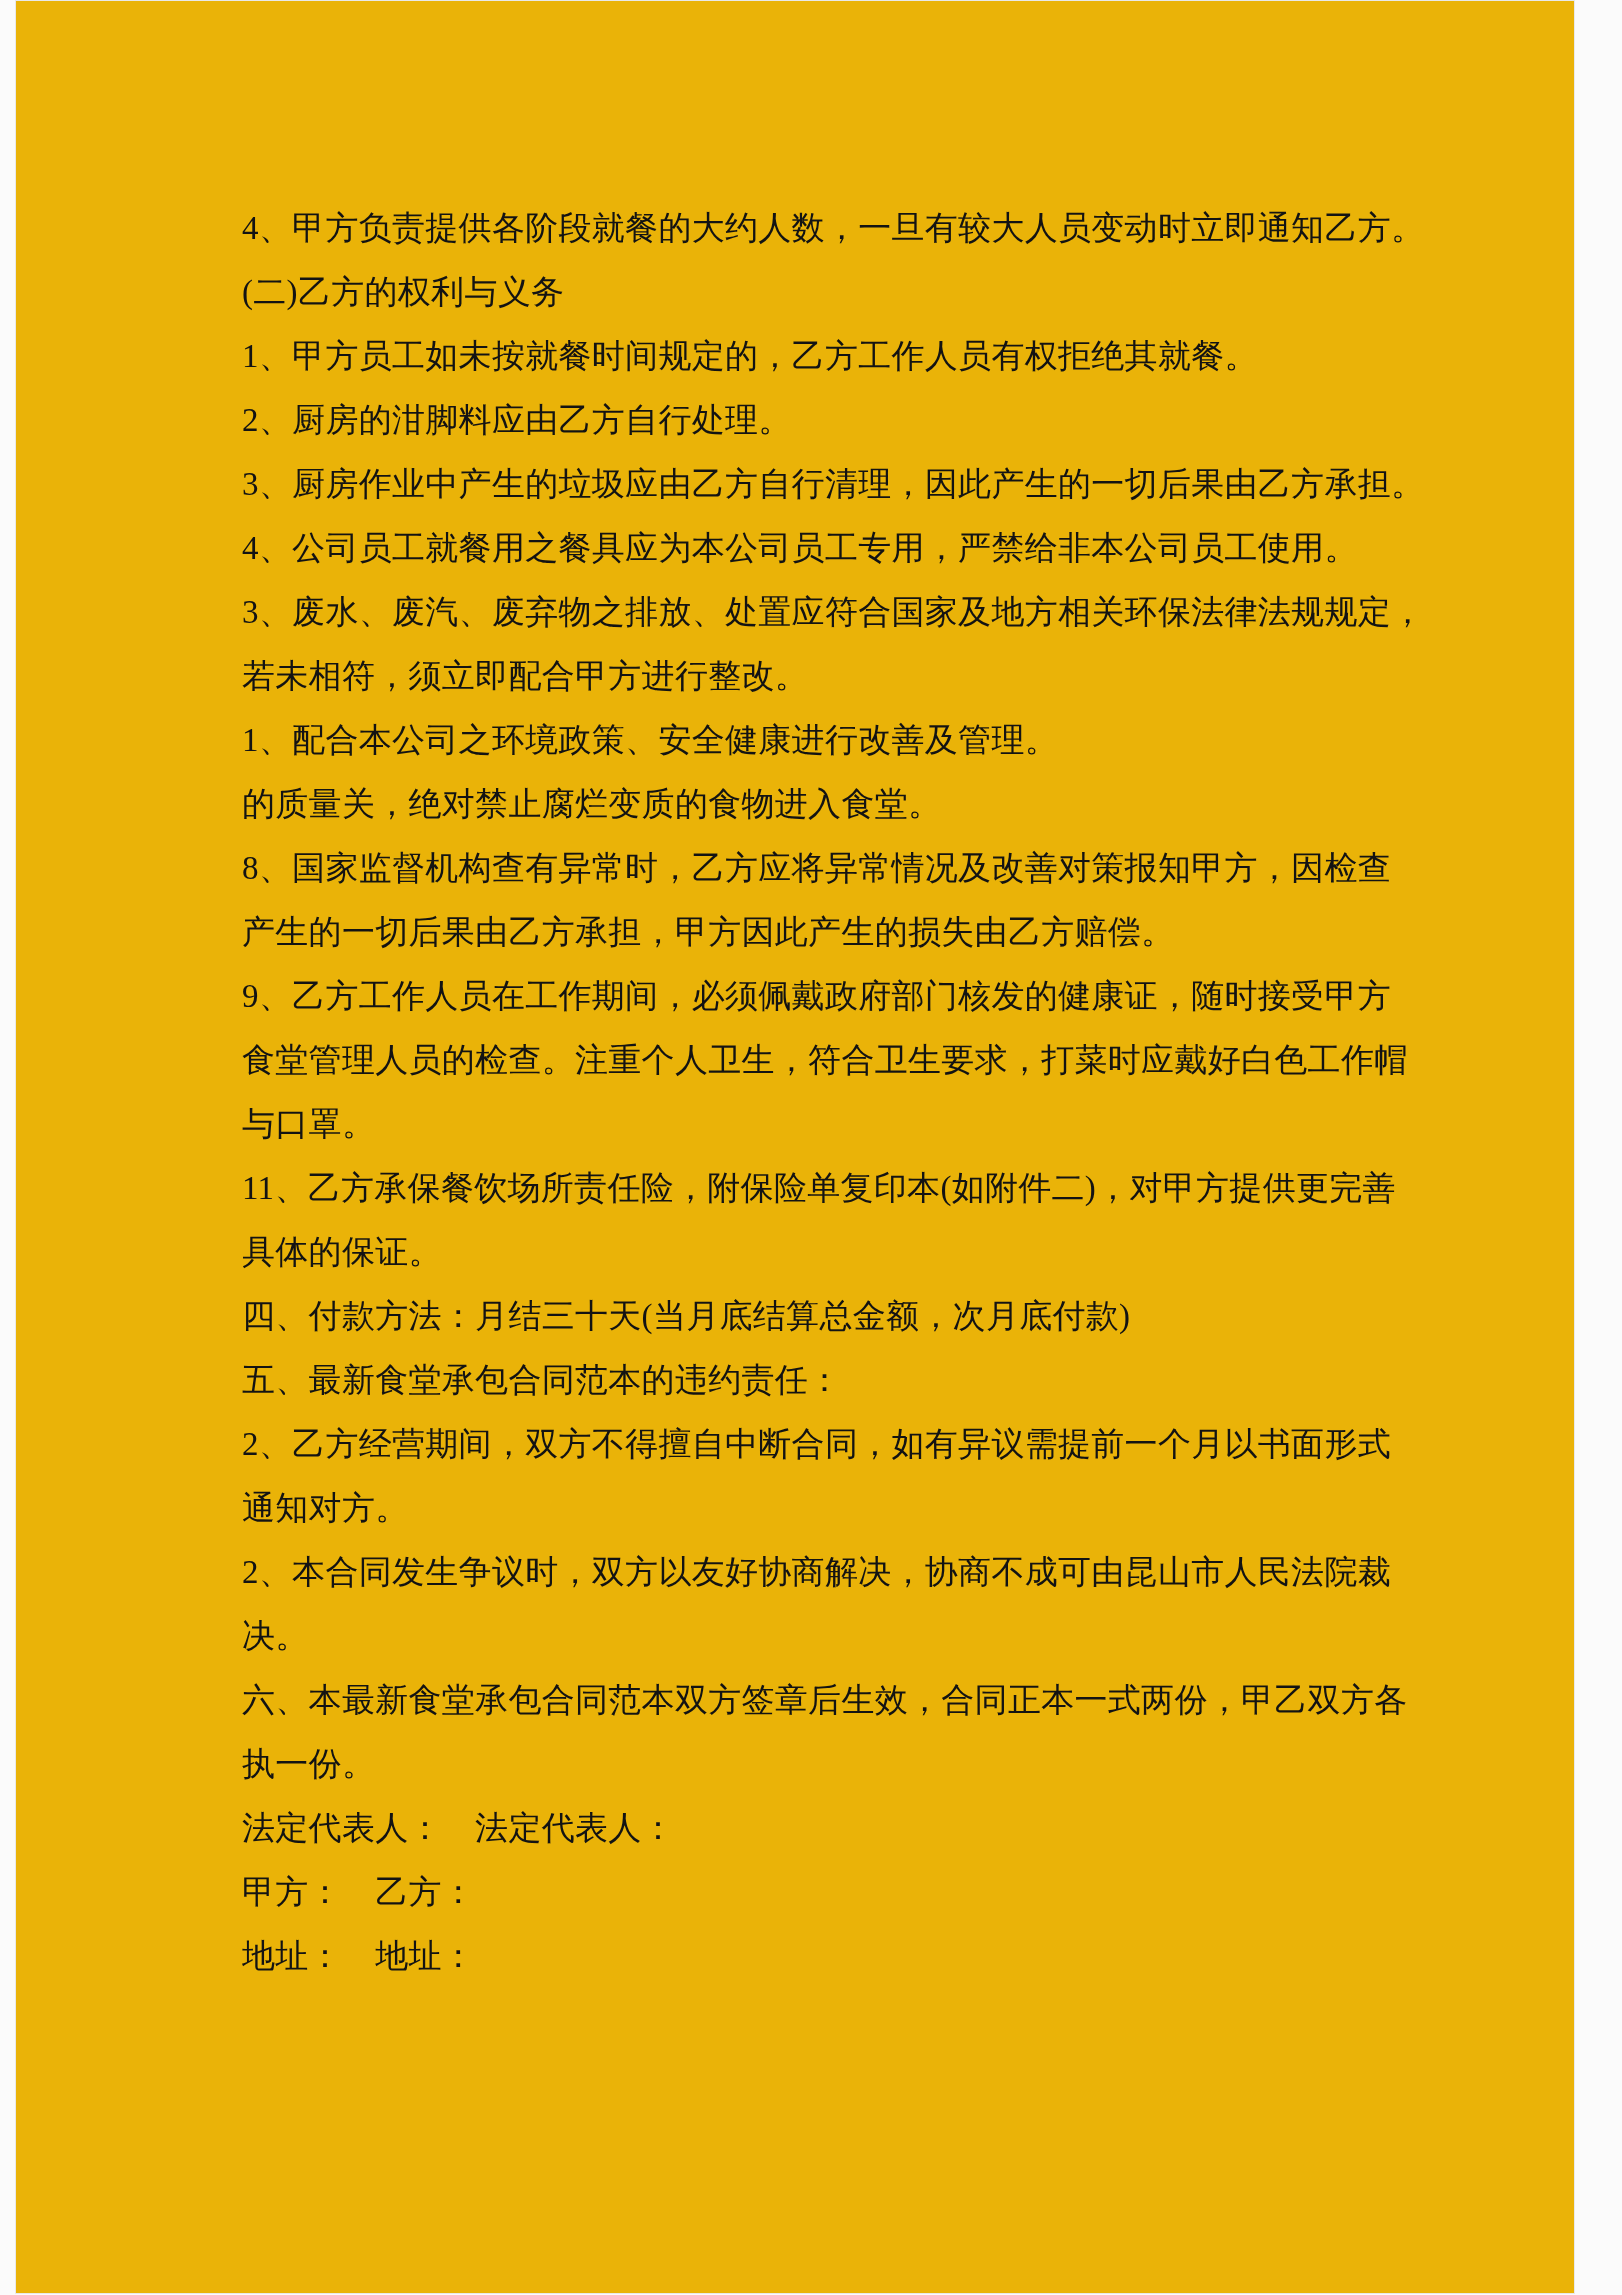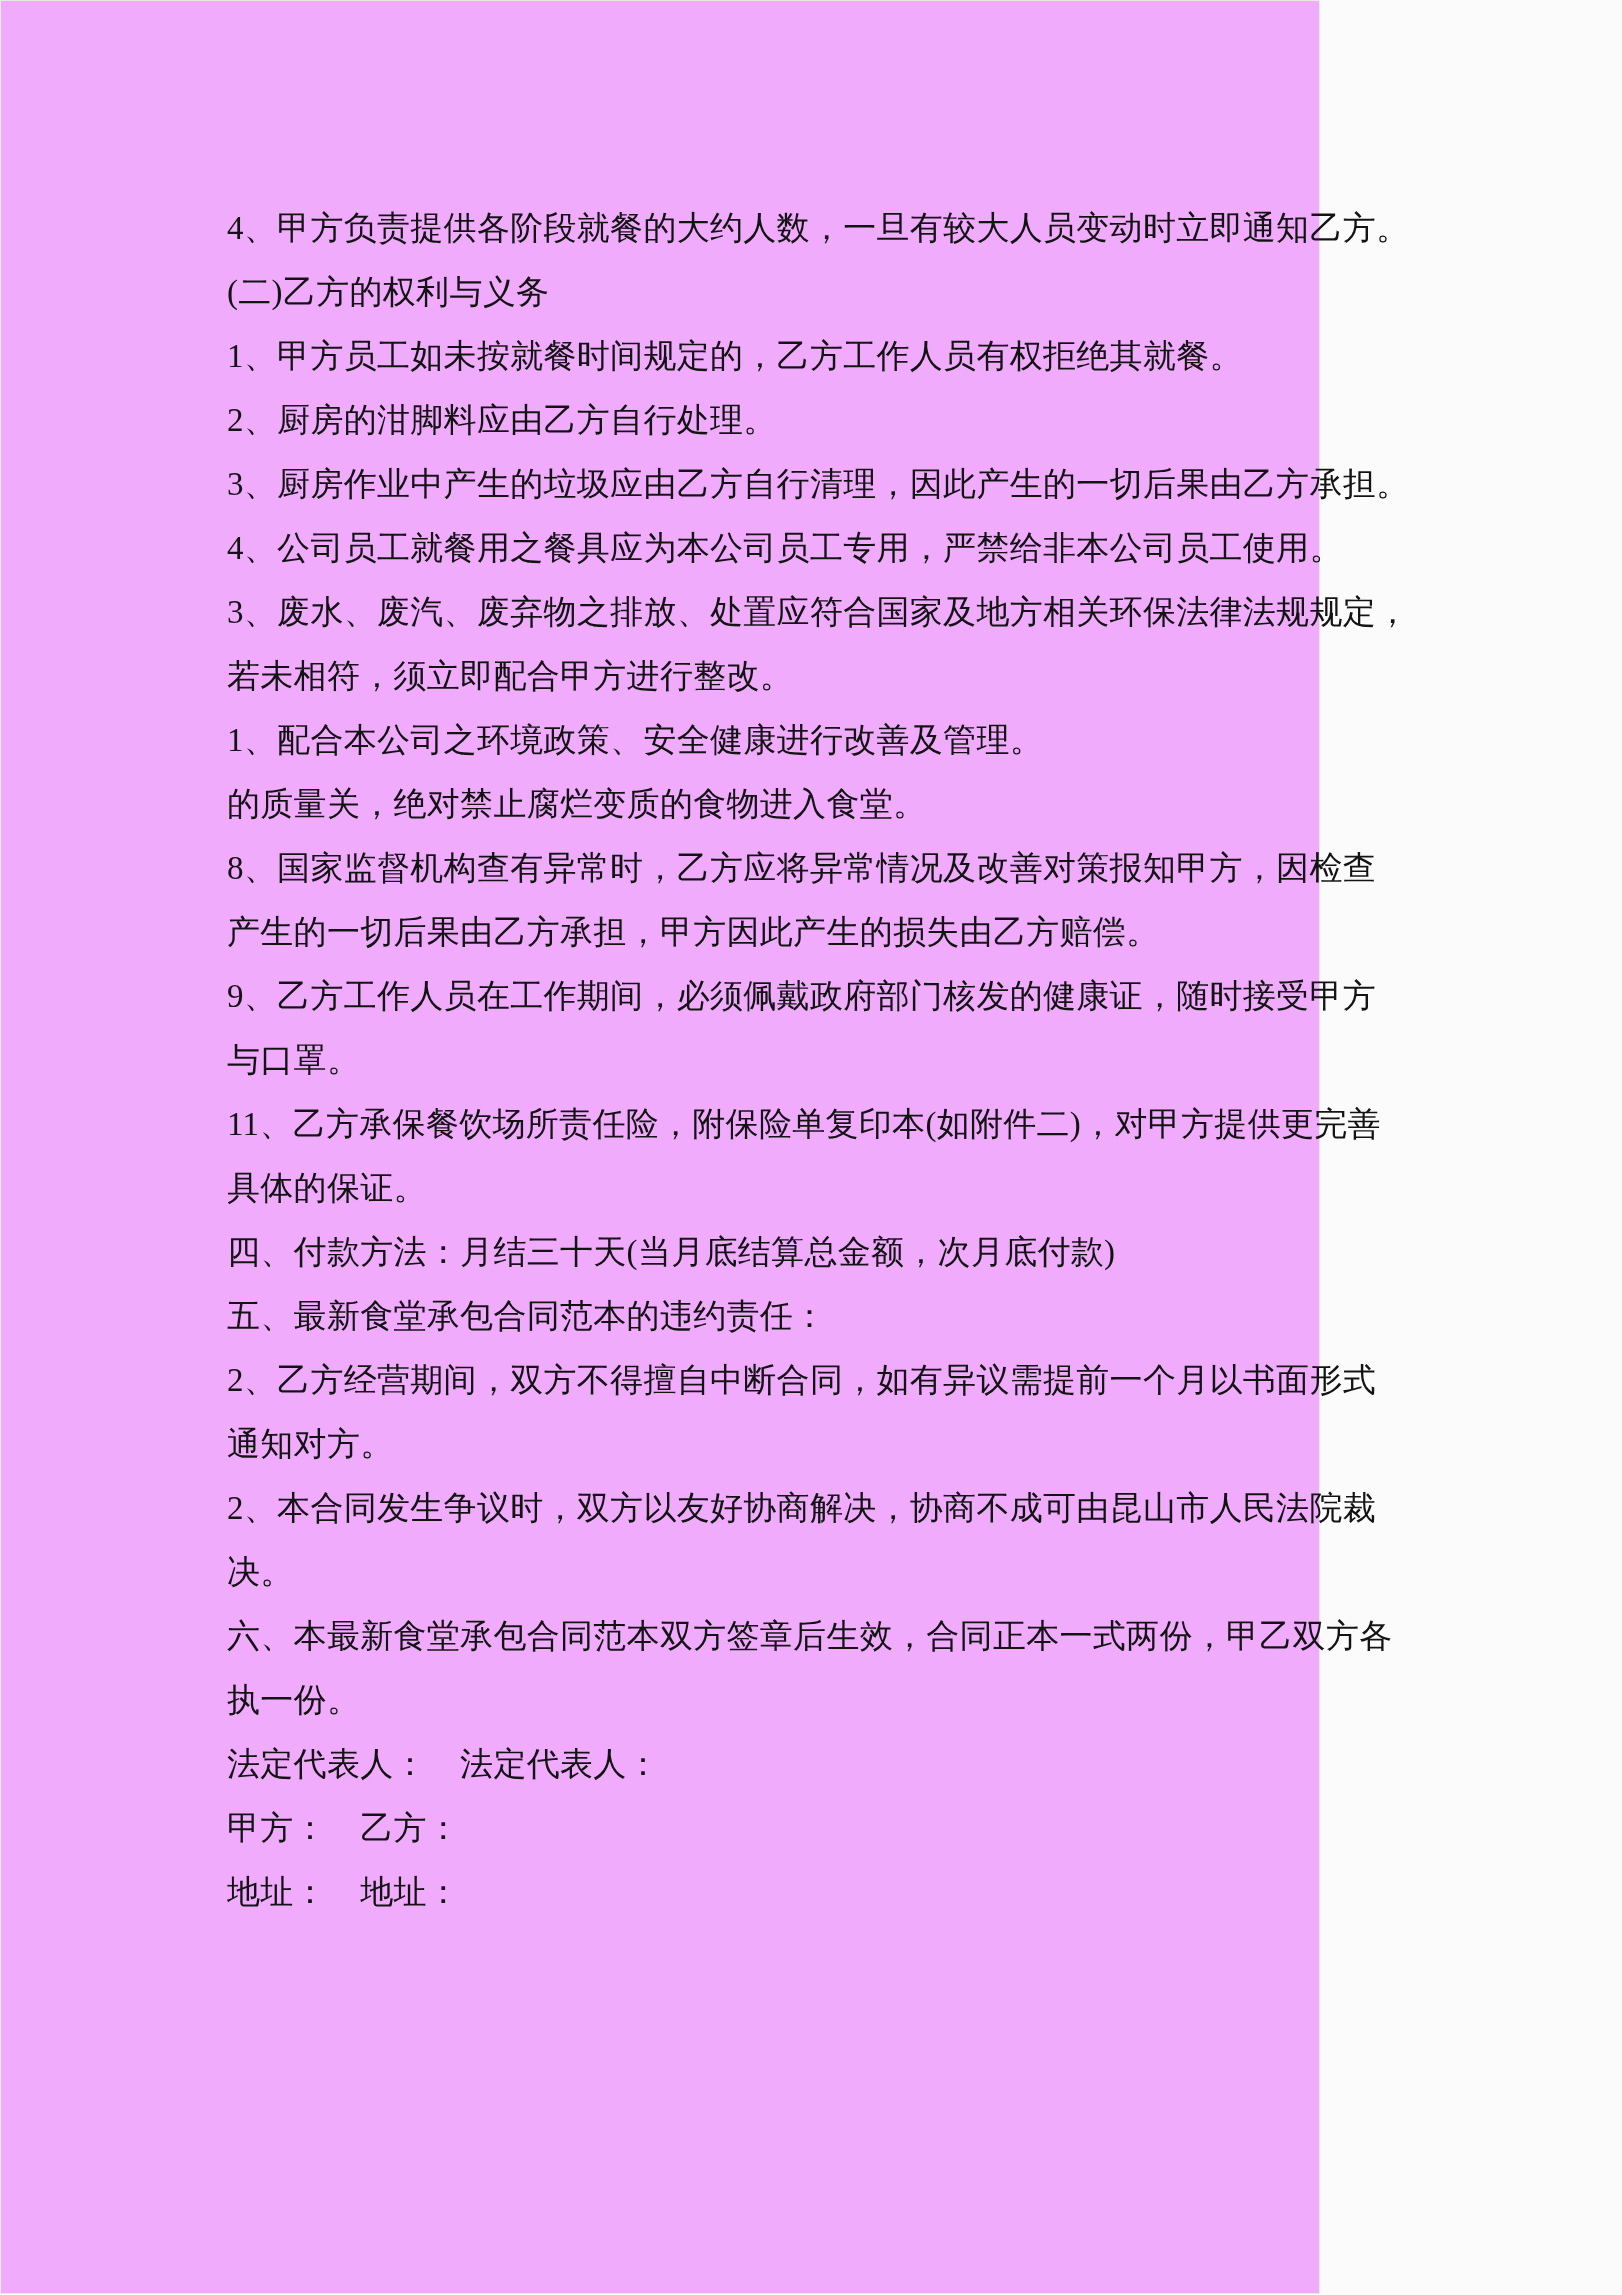--- a/index.html
+++ b/index.html
@@ -8,25 +8,25 @@
   }
   body {
     width: 1623px;
     height: 2295px;
     position: relative;
     background: #ffffff;
     font-family: "Liberation Serif", "DejaVu Serif", serif;
   }
   .page {
     position: absolute;
-    left: 0;
+    left: 15px;
     top: 0;
-    width: 1320px;
+    width: 1560px;
     height: 2294px;
-    background: #f0abfc;
+    background: #eab308;
     border: 0.7px solid #e9e9e9;
     box-sizing: border-box;
   }
   .doc-content {
     position: absolute;
     left: 226px;
     top: 195px;
     width: 1184px;
   }
   .doc-line {
@@ -51,20 +51,21 @@
       <p class="doc-line">2、厨房的泔脚料应由乙方自行处理。</p>
       <p class="doc-line">3、厨房作业中产生的垃圾应由乙方自行清理，因此产生的一切后果由乙方承担。</p>
       <p class="doc-line">4、公司员工就餐用之餐具应为本公司员工专用，严禁给非本公司员工使用。</p>
       <p class="doc-line">3、废水、废汽、废弃物之排放、处置应符合国家及地方相关环保法律法规规定，</p>
       <p class="doc-line">若未相符，须立即配合甲方进行整改。</p>
       <p class="doc-line">1、配合本公司之环境政策、安全健康进行改善及管理。</p>
       <p class="doc-line">的质量关，绝对禁止腐烂变质的食物进入食堂。</p>
       <p class="doc-line">8、国家监督机构查有异常时，乙方应将异常情况及改善对策报知甲方，因检查</p>
       <p class="doc-line">产生的一切后果由乙方承担，甲方因此产生的损失由乙方赔偿。</p>
       <p class="doc-line">9、乙方工作人员在工作期间，必须佩戴政府部门核发的健康证，随时接受甲方</p>
+      <p class="doc-line">食堂管理人员的检查。注重个人卫生，符合卫生要求，打菜时应戴好白色工作帽</p>
       <p class="doc-line">与口罩。</p>
       <p class="doc-line">11、乙方承保餐饮场所责任险，附保险单复印本(如附件二)，对甲方提供更完善</p>
       <p class="doc-line">具体的保证。</p>
       <p class="doc-line">四、付款方法：月结三十天(当月底结算总金额，次月底付款)</p>
       <p class="doc-line">五、最新食堂承包合同范本的违约责任：</p>
       <p class="doc-line">2、乙方经营期间，双方不得擅自中断合同，如有异议需提前一个月以书面形式</p>
       <p class="doc-line">通知对方。</p>
       <p class="doc-line">2、本合同发生争议时，双方以友好协商解决，协商不成可由昆山市人民法院裁</p>
       <p class="doc-line">决。</p>
       <p class="doc-line">六、本最新食堂承包合同范本双方签章后生效，合同正本一式两份，甲乙双方各</p>

